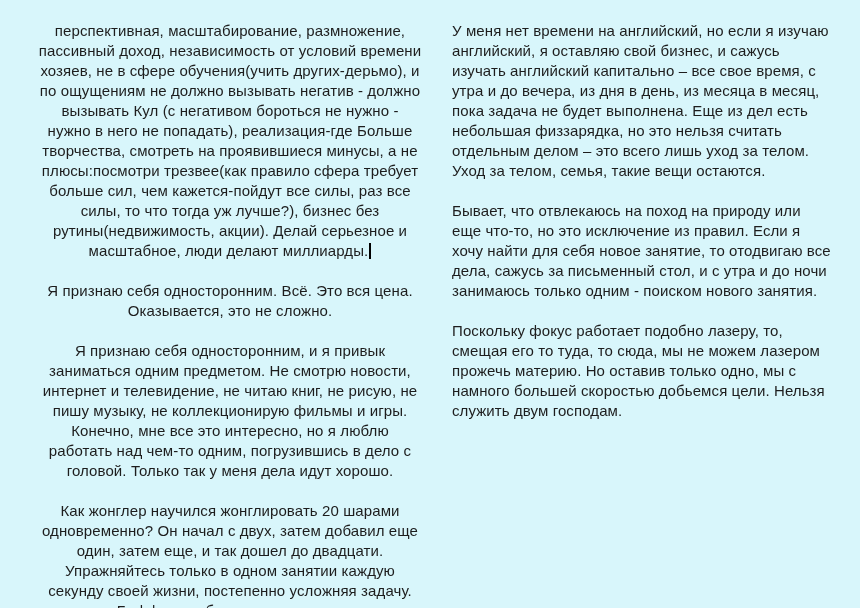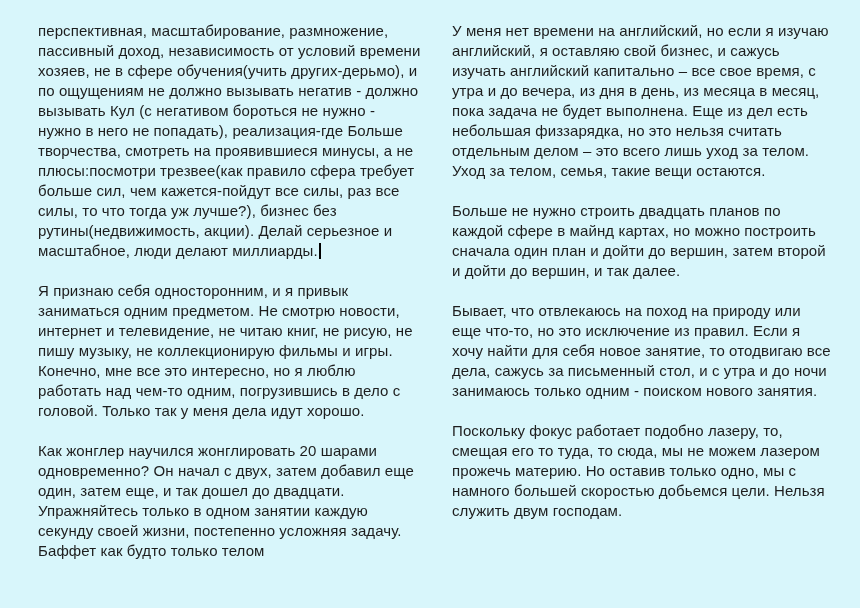--- a/index.html
+++ b/index.html
@@ -23,20 +23,21 @@
   }
   .col {
     font-size: 15px;
     line-height: 20px;
     letter-spacing: 0.1px;
   }
   .col-left {
     width: 384px;
     margin-right: 30px;
     flex: 0 0 auto;
+    text-align: center;
   }
   .col-right {
     width: 382px;
     flex: 0 0 auto;
   }
   p.para {
     margin: 0 0 20px 0;
     padding: 0;
   }
   .caret {
@@ -48,24 +49,24 @@
     margin-left: 1px;
   }
 </style>
 </head>
 <body>
 
 <div class="page">
 
   <div class="col col-left">
     <p class="para"><span>перспективная, масштабирование, размножение, пассивный доход, независимость от условий времени хозяев, не в сфере обучения(учить других-дерьмо), и по ощущениям не должно вызывать негатив - должно вызывать Кул (с негативом бороться не нужно - нужно в него не попадать), реализация-где Больше творчества, смотреть на проявившиеся минусы, а не плюсы:посмотри трезвее(как правило сфера требует больше сил, чем кажется-пойдут все силы, раз все силы, то что тогда уж лучше?), бизнес без рутины(недвижимость, акции). Делай серьезное и масштабное, люди делают миллиарды.</span><span class="caret"></span></p>
+    <p class="para"><span>Я признаю себя односторонним. Всё. Это вся цена. Оказывается, это не сложно.</span></p>
     <p class="para"><span>Я признаю себя односторонним, и я привык заниматься одним предметом. Не смотрю новости, интернет и телевидение, не читаю книг, не рисую, не пишу музыку, не коллекционирую фильмы и игры. Конечно, мне все это интересно, но я люблю работать над чем-то одним, погрузившись в дело с головой. Только так у меня дела идут хорошо.</span></p>
     <p class="para"><span>Как жонглер научился жонглировать 20 шарами одновременно? Он начал с двух, затем добавил еще один, затем еще, и так дошел до двадцати. Упражняйтесь только в одном занятии каждую секунду своей жизни, постепенно усложняя задачу. Баффет как будто только телом</span></p>
   </div>
 
   <div class="col col-right">
     <p class="para"><span>У меня нет времени на английский, но если я изучаю английский, я оставляю свой бизнес, и сажусь изучать английский капитально – все свое время, с утра и до вечера, из дня в день, из месяца в месяц, пока задача не будет выполнена. Еще из дел есть небольшая физзарядка, но это нельзя считать отдельным делом – это всего лишь уход за телом. Уход за телом, семья, такие вещи остаются.</span></p>
-    <p class="para"><span>Больше не нужно строить двадцать планов по каждой сфере в майнд картах, но можно построить сначала один план и дойти до вершин, затем второй и дойти до вершин, и так далее.</span></p>
     <p class="para"><span>Бывает, что отвлекаюсь на поход на природу или еще что-то, но это исключение из правил. Если я хочу найти для себя новое занятие, то отодвигаю все дела, сажусь за письменный стол, и с утра и до ночи занимаюсь только одним - поиском нового занятия.</span></p>
     <p class="para"><span>Поскольку фокус работает подобно лазеру, то, смещая его то туда, то сюда, мы не можем лазером прожечь материю. Но оставив только одно, мы с намного большей скоростью добьемся цели. Нельзя служить двум господам.</span></p>
   </div>
 
 </div>
 
 </body></html>

